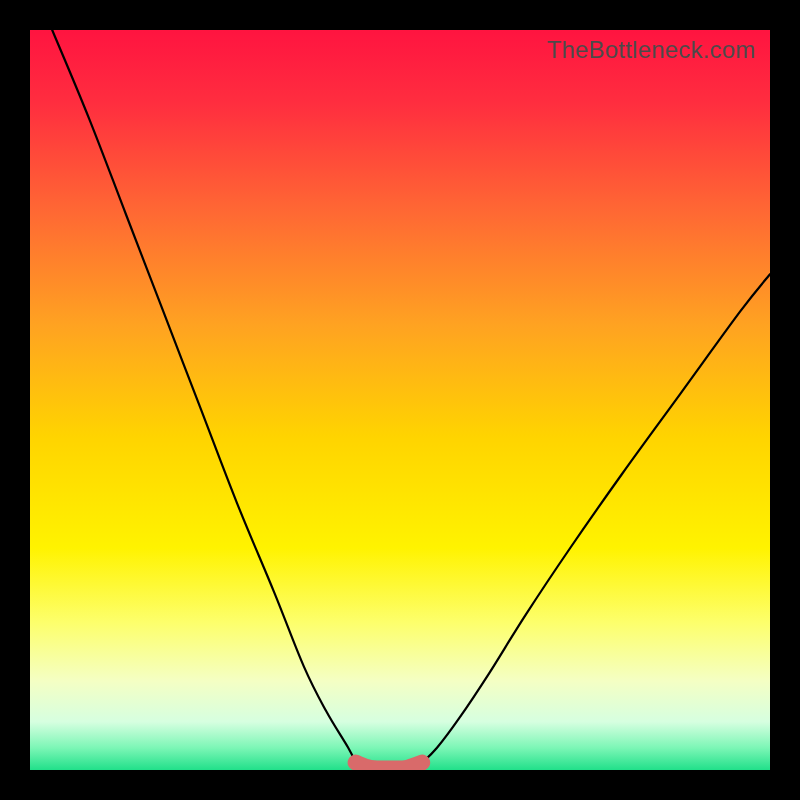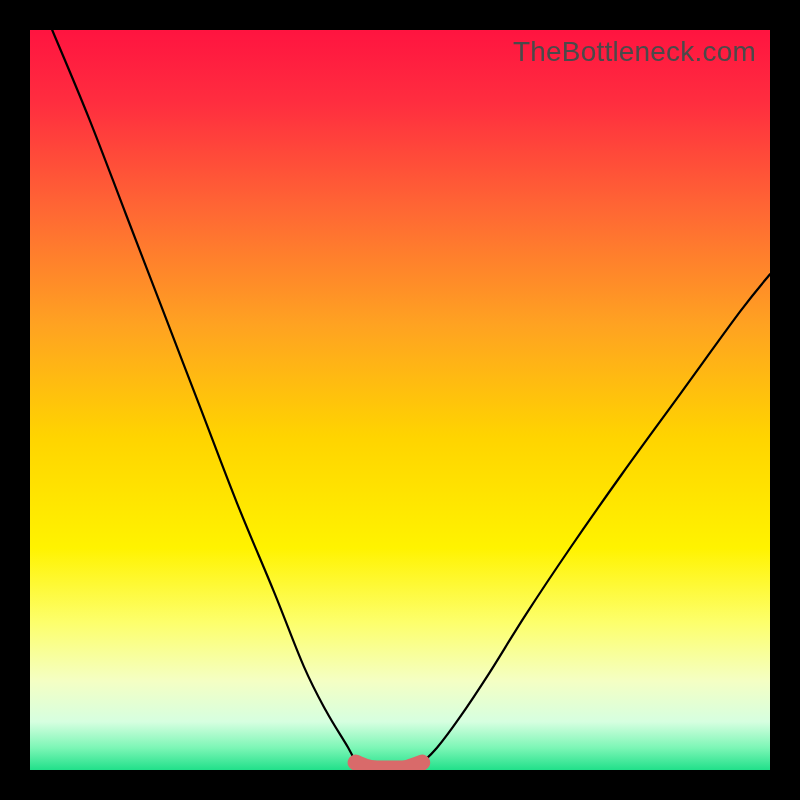--- a/index.html
+++ b/index.html
@@ -27,21 +27,21 @@
   }
   .gradient-bg {
     position: absolute;
     inset: 0;
   }
   .watermark {
     position: absolute;
     top: 6px;
     right: 14px;
     color: #4a4a4a;
-    font-size: 28px;
+    font-size: 24px;
     font-weight: 500;
     letter-spacing: 0.2px;
     user-select: none;
     text-align: center;
   }
   svg.curves {
     position: absolute;
     inset: 0;
   }
 </style>

